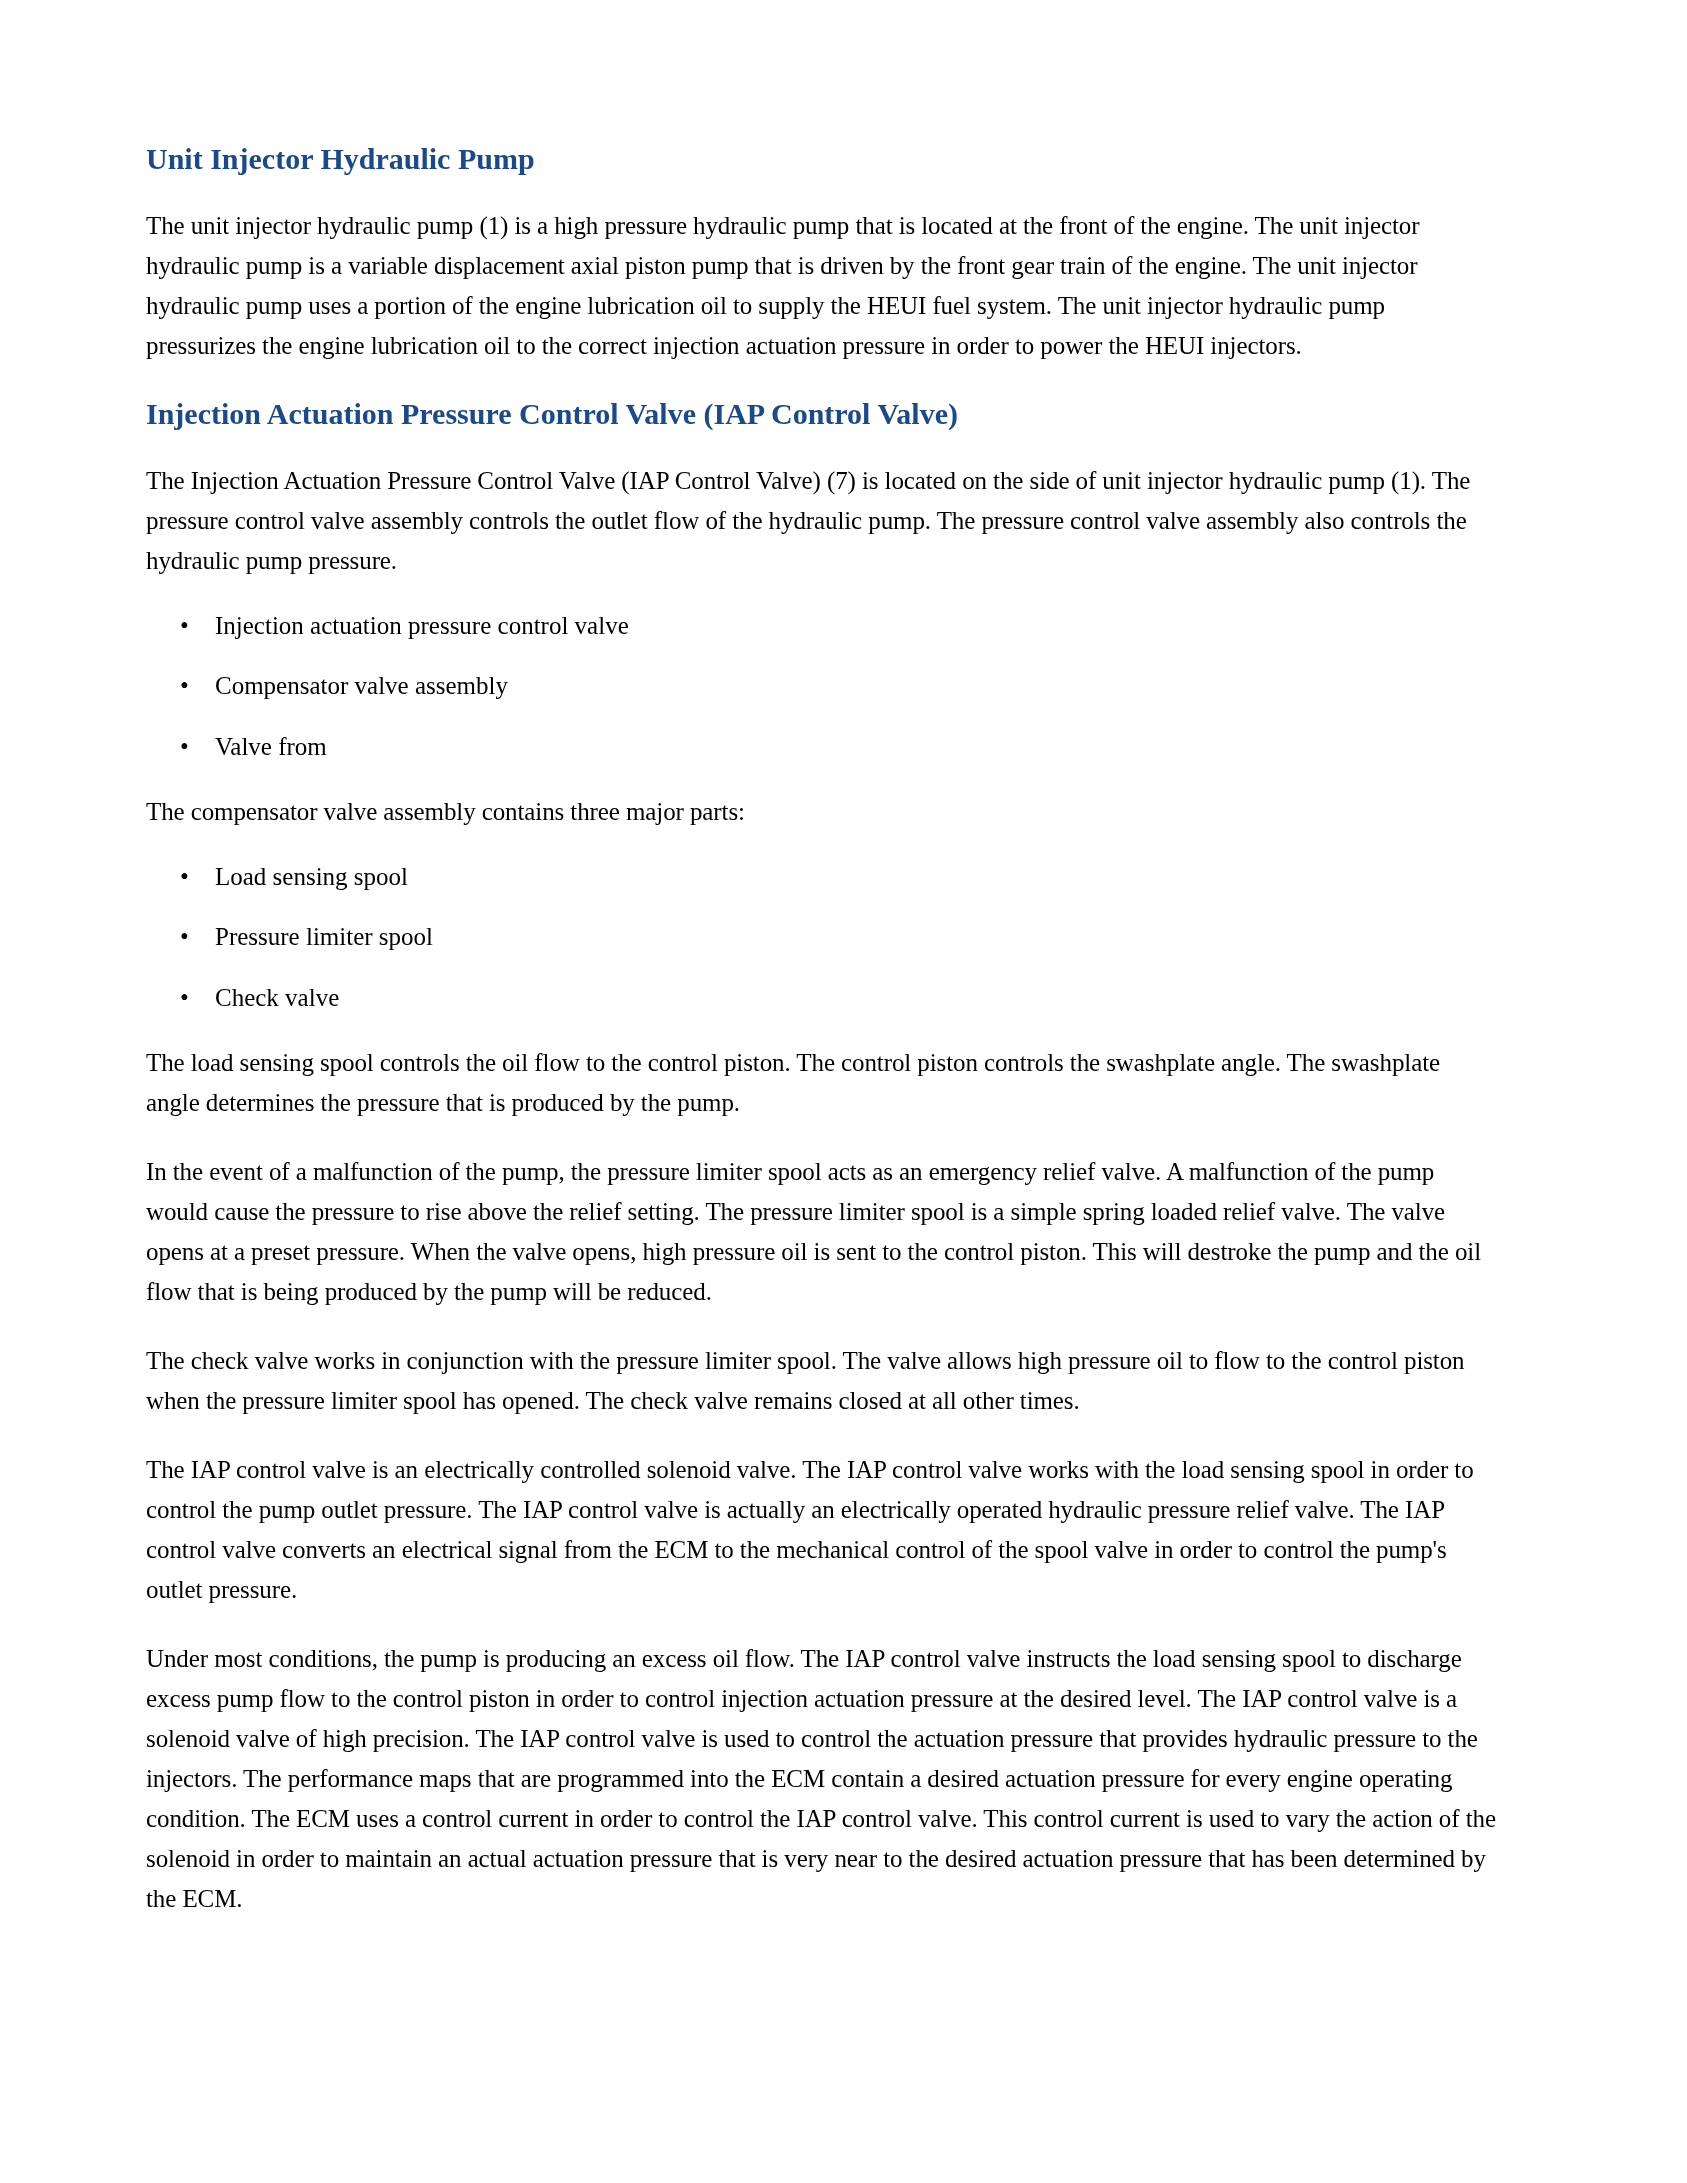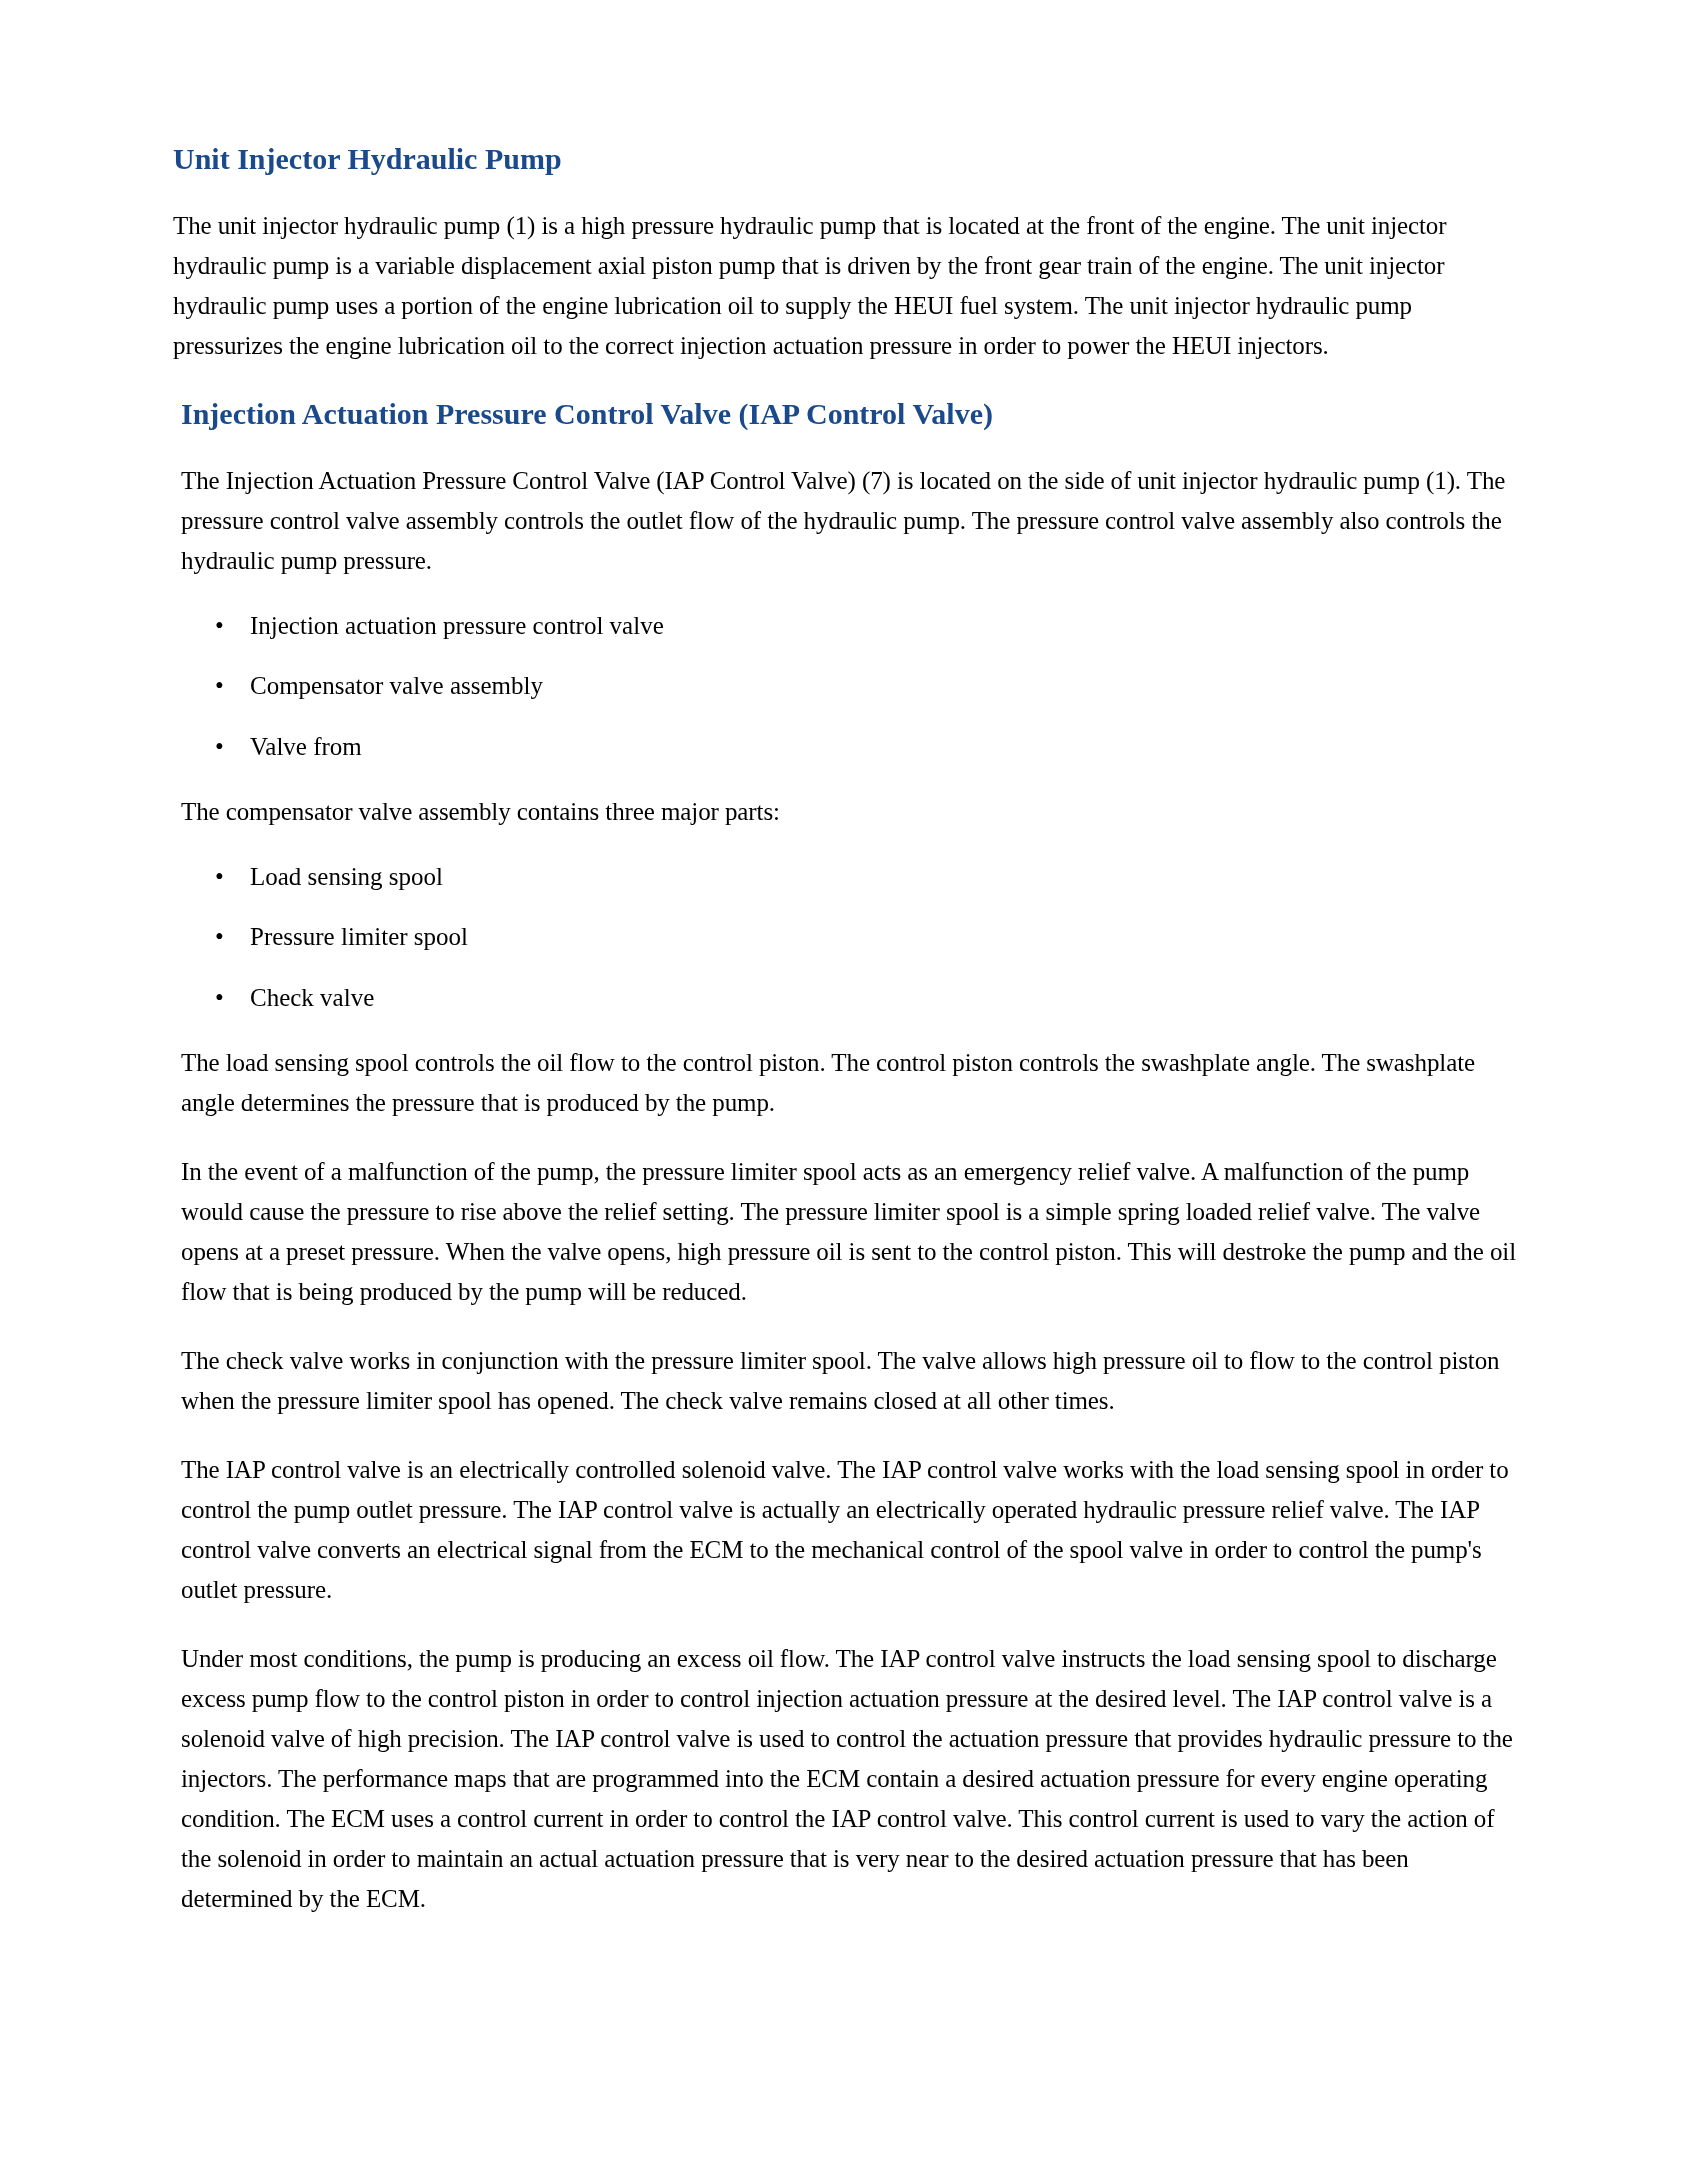--- a/index.html
+++ b/index.html
@@ -10,21 +10,21 @@
     body {
       width: 1687px;
       height: 2183px;
       position: relative;
       overflow: hidden;
       font-family: "Liberation Serif", "DejaVu Serif", serif;
       color: #000000;
     }
     .page {
       position: absolute;
-      left: 173px;
+      left: 146px;
       top: 140px;
       width: 1350px;
     }
     h2.section-heading {
       font-family: "Liberation Serif", "DejaVu Serif", serif;
       font-weight: bold;
       font-size: 30px;
       line-height: 37px;
       color: #1b4a8c;
       margin: 0 0 29px 0;
@@ -50,21 +50,20 @@
     ul.bullet-list li:last-child {
       margin-bottom: 0;
     }
     ul.bullet-list li .bullet-dot {
       position: absolute;
       left: 34px;
       top: 0;
     }
     .section + .section {
       margin-top: 0;
-      margin-left: 8px;
     }
   </style>
 </head>
 <body>
 
 <div class="page">
 
   <div class="section">
     <h2 class="section-heading">Unit Injector Hydraulic Pump</h2>
     <p class="body-text">The unit injector hydraulic pump (1) is a high pressure hydraulic pump that is located at the front of the engine. The unit injector hydraulic pump is a variable displacement axial piston pump that is driven by the front gear train of the engine. The unit injector hydraulic pump uses a portion of the engine lubrication oil to supply the HEUI fuel system. The unit injector hydraulic pump pressurizes the engine lubrication oil to the correct injection actuation pressure in order to power the HEUI injectors.</p>

